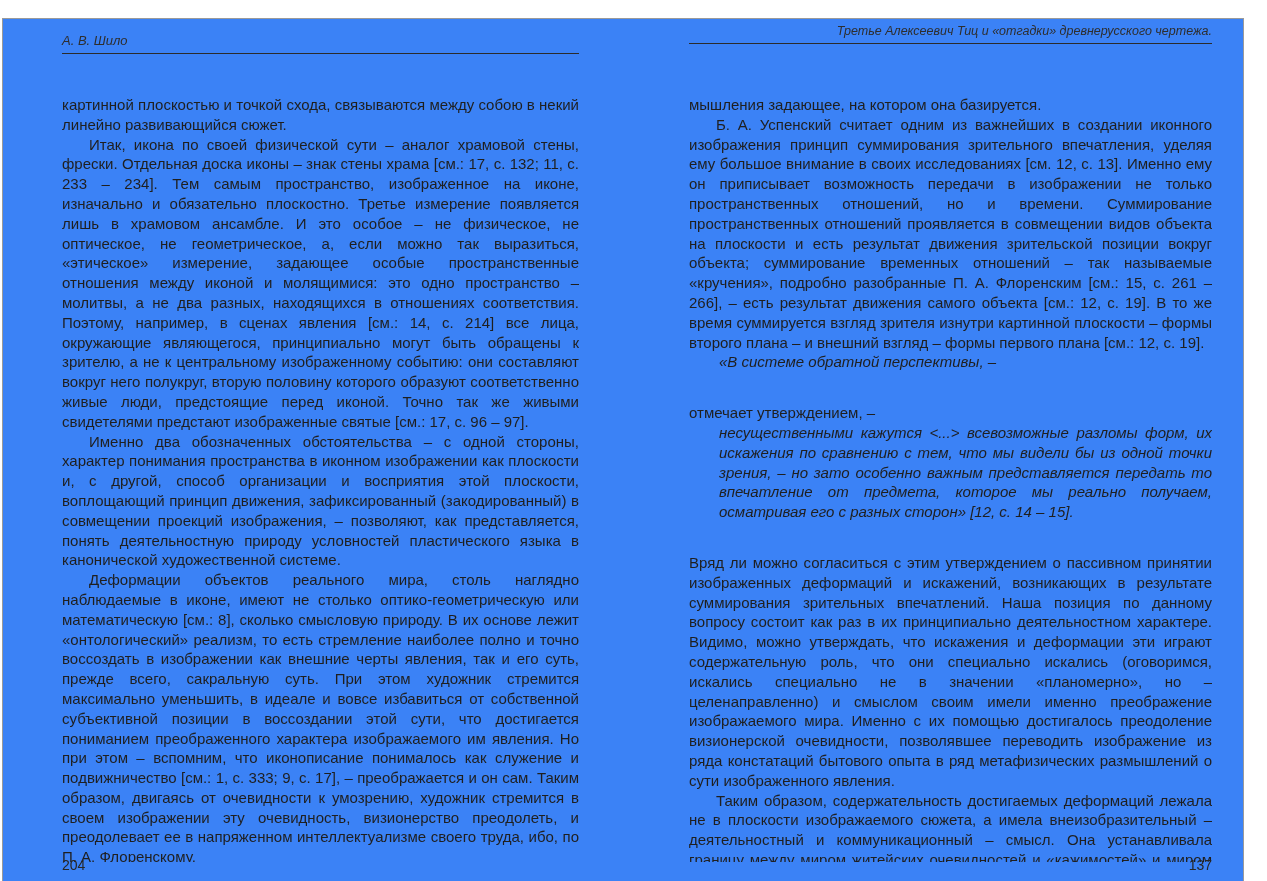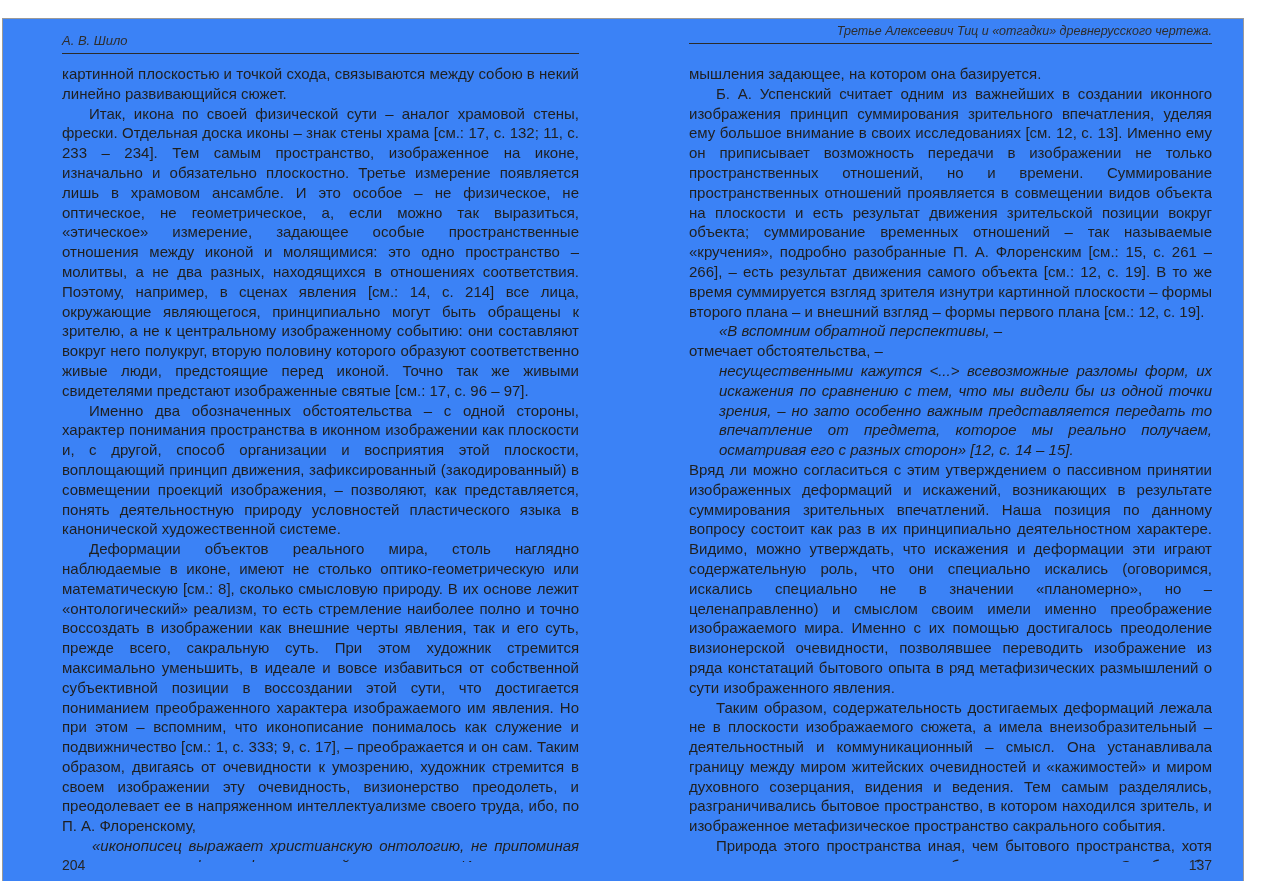--- a/index.html
+++ b/index.html
@@ -61,21 +61,21 @@
     font-size: 15px;
     line-height: 19.8px;
     text-align: justify;
   }
   .para {
     margin: 0;
     padding: 0;
     text-align: justify;
   }
   .para.indent { text-indent: 27px; }
-  .para.flush  { text-indent: 0; }
+  .para.flush  { text-indent: 0; margin-top: 31px; }
   .para.quote  {
     font-style: italic;
     margin-left: 30px;
     text-indent: 0;
   }
   .page-number {
     position: absolute;
     top: 838px;
     font-size: 14px;
     color: #262626;
@@ -102,22 +102,22 @@
     <div class="page-number num-left">204</div>
   </div>
 
   <div class="page page-right">
     <div class="running-header right-style">
       <div>Третье Алексеевич Тиц и «отгадки» древнерусского чертежа.</div>
     </div>
     <div class="page-body">
         <p class="para flush">мышления задающее, на котором она базируется.</p>
         <p class="para indent">Б. А. Успенский считает одним из важнейших в создании иконного изображения принцип суммирования зрительного впечатления, уделяя ему большое внимание в своих исследованиях [см. 12, с. 13]. Именно ему он приписывает возможность передачи в изображении не только пространственных отношений, но и времени. Суммирование пространственных отношений проявляется в совмещении видов объекта на плоскости и есть результат движения зрительской позиции вокруг объекта; суммирование временных отношений – так называемые «кручения», подробно разобранные П. А. Флоренским [см.: 15, с. 261 – 266], – есть результат движения самого объекта [см.: 12, с. 19]. В то же время суммируется взгляд зрителя изнутри картинной плоскости – формы второго плана – и внешний взгляд – формы первого плана [см.: 12, с. 19].</p>
-        <p class="para quote">«В вспомним обратной перспективы, –</p>
-        <p class="para flush">отмечает обстоятельства, –</p>
+        <p class="para quote">«В системе обратной перспективы, –</p>
+        <p class="para flush">отмечает утверждением, –</p>
         <p class="para quote">несущественными кажутся &lt;...&gt; всевозможные разломы форм, их искажения по сравнению с тем, что мы видели бы из одной точки зрения, – но зато особенно важным представляется передать то впечатление от предмета, которое мы реально получаем, осматривая его с разных сторон» [12, с. 14 – 15].</p>
         <p class="para flush">Вряд ли можно согласиться с этим утверждением о пассивном принятии изображенных деформаций и искажений, возникающих в результате суммирования зрительных впечатлений. Наша позиция по данному вопросу состоит как раз в их принципиально деятельностном характере. Видимо, можно утверждать, что искажения и деформации эти играют содержательную роль, что они специально искались (оговоримся, искались специально не в значении «планомерно», но – целенаправленно) и смыслом своим имели именно преображение изображаемого мира. Именно с их помощью достигалось преодоление визионерской очевидности, позволявшее переводить изображение из ряда констатаций бытового опыта в ряд метафизических размышлений о сути изображенного явления.</p>
         <p class="para indent">Таким образом, содержательность достигаемых деформаций лежала не в плоскости изображаемого сюжета, а имела внеизобразительный – деятельностный и коммуникационный – смысл. Она устанавливала границу между миром житейских очевидностей и «кажимостей» и миром духовного созерцания, видения и ведения. Тем самым разделялись, разграничивались бытовое пространство, в котором находился зритель, и изображенное метафизическое пространство сакрального события.</p>
         <p class="para indent">Природа этого пространства иная, чем бытового пространства, хотя их нельзя противопоставлять как изображенное и реальное. Это было бы неверно, поскольку для средневекового сознания изображенное метафизическое пространство и есть пространство реальное [см.: 4, с. 63].</p>
       </div>
     <div class="page-number num-right">137</div>
   </div>
 
 </div>
 

